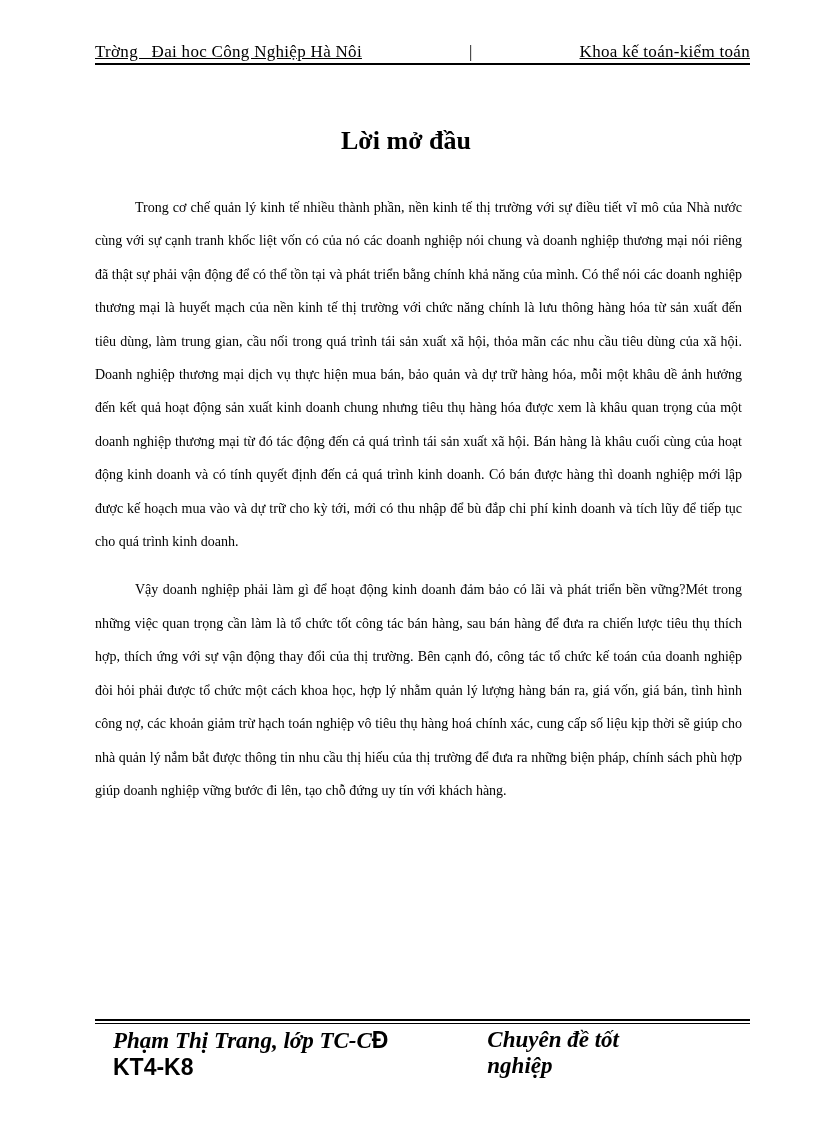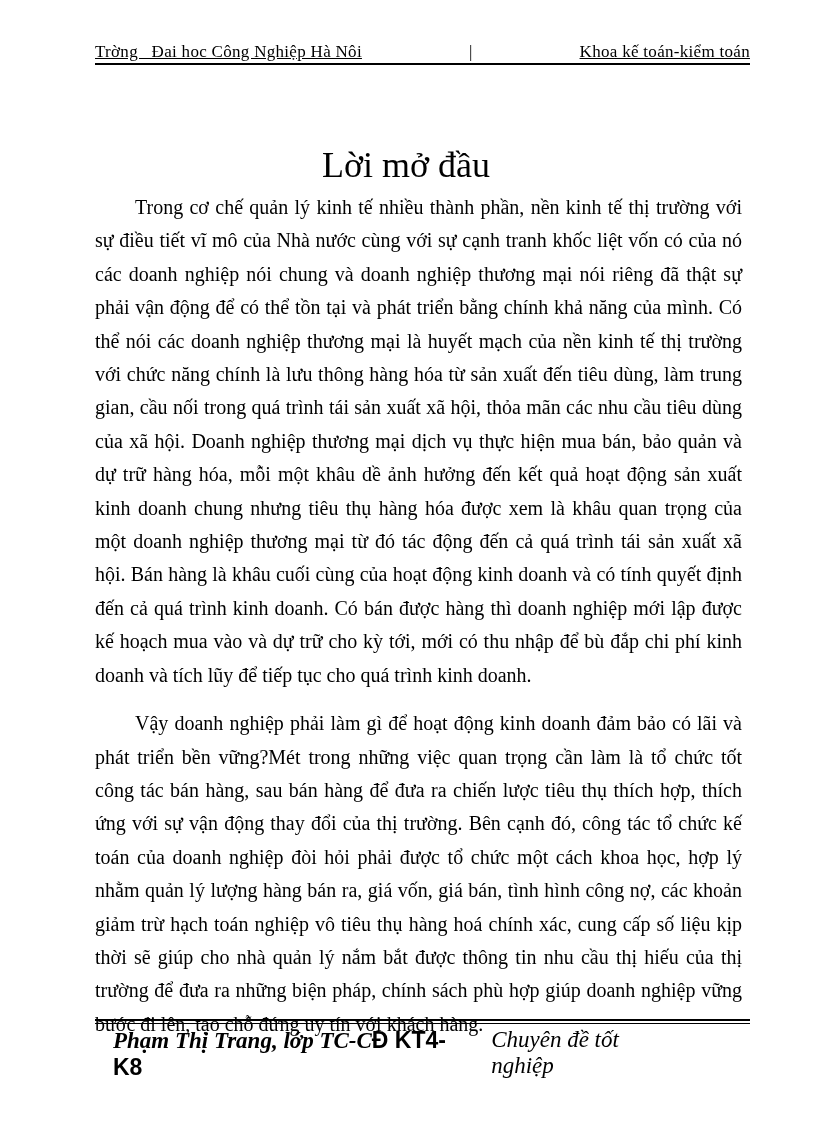--- a/index.html
+++ b/index.html
@@ -36,32 +36,32 @@
   }
   .header-sep {
     text-decoration: none;
   }
   
   .title {
     position: absolute;
     top: 126px;
     left: 0;
     right: 0;
-    margin: 18px;
+    margin: 0;
     text-align: center;
-    font-size: 36px;
-    font-weight: normal;
+    font-size: 26px;
+    font-weight: bold;
   }
   
   .body {
     position: absolute;
     top: 191px;
     left: 95px;
     width: 647px;
-    font-size: 20px;
+    font-size: 14px;
     line-height: 33.4px;
     text-align: justify;
   }
   .para {
     margin: 0;
     text-indent: 40px;
   }
   .para + .para {
     margin-top: 15px;
   }
@@ -89,21 +89,21 @@
     font-weight: bold;
   }
   .footer-left .fl-sans {
     font-family: "Liberation Sans", sans-serif;
     font-style: normal;
     font-weight: 600;
   }
   .footer-right {
     padding-right: 78px;
     font-style: italic;
-    font-weight: normal;
+    font-weight: bold;
     margin-left: 44px;
   }
 </style>
 </head>
 <body>
 
 <div class="page">
 
   <header class="header">
     <span class="u">Trờng   Đai hoc Công Nghiệp Hà Nôi</span>

